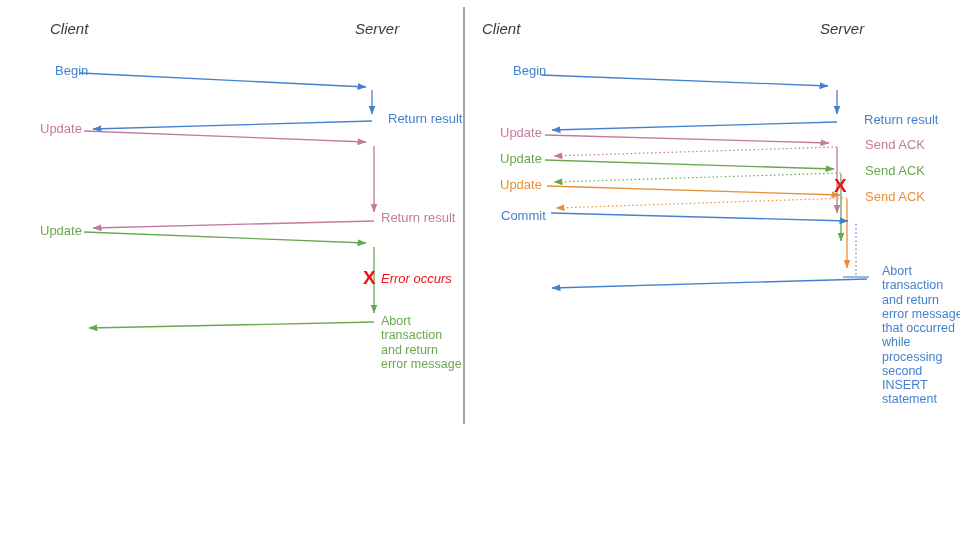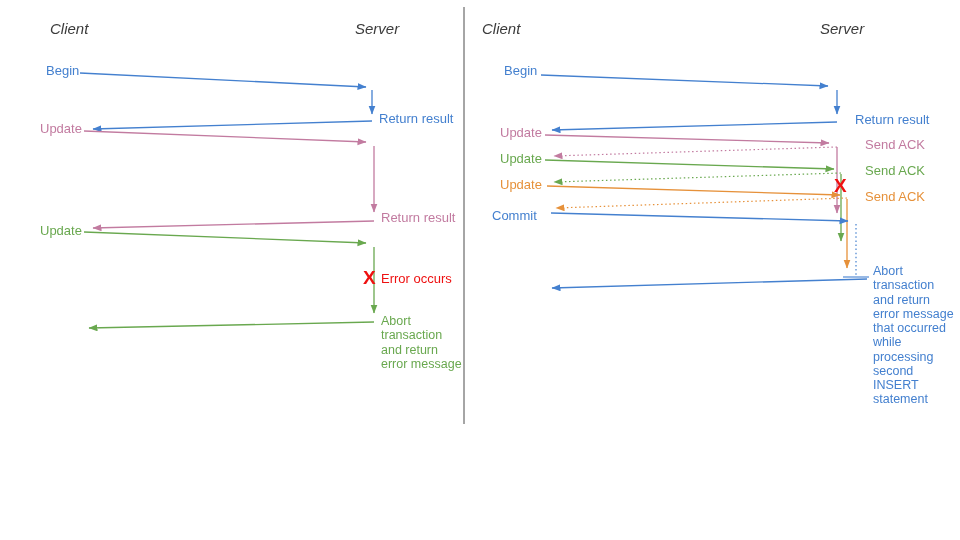--- a/index.html
+++ b/index.html
@@ -3,22 +3,22 @@
 <meta charset="utf-8">
 <style>
   html,body{margin:0;padding:0;background:#fff;}
   #stage{
     position:relative;width:960px;height:424px;background:#ffffff;overflow:hidden;
     font-family:"Liberation Sans", sans-serif;
   }
   .lbl{position:absolute;font-size:13px;line-height:1.1;white-space:nowrap;}
   .hdr{position:absolute;font-size:15px;font-style:italic;color:var(--ink);white-space:nowrap;}
   .cap{position:absolute;font-size:15px;color:var(--caption);width:220px;text-align:center;white-space:nowrap;}
-  .blue{color:var(--blue);} .pink{color:var(--pink);} .green{color:var(--green);}
-  .orange{color:var(--orange);} .red{color:var(--red);}
+  .blue{color:var(--blue);margin-left:9px;} .pink{color:var(--pink);} .green{color:var(--green);}
+  .orange{color:var(--orange);} .red{color:var(--red);font-style:italic;}
   .xmark{position:absolute;font-size:19px;font-weight:700;color:var(--red);line-height:1;}
   .abort{position:absolute;font-size:12.5px;line-height:1.14;white-space:pre-line;}
   .timelbl{position:absolute;font-size:16px;color:#1c1c1c;white-space:nowrap;}
   svg{position:absolute;left:0;top:0;}
   .ln{fill:none;stroke-width:1.3;}
   .dot{stroke-dasharray:1.5 2.6;stroke-width:1.2;}
 </style>
 </head>
 <body>
 

